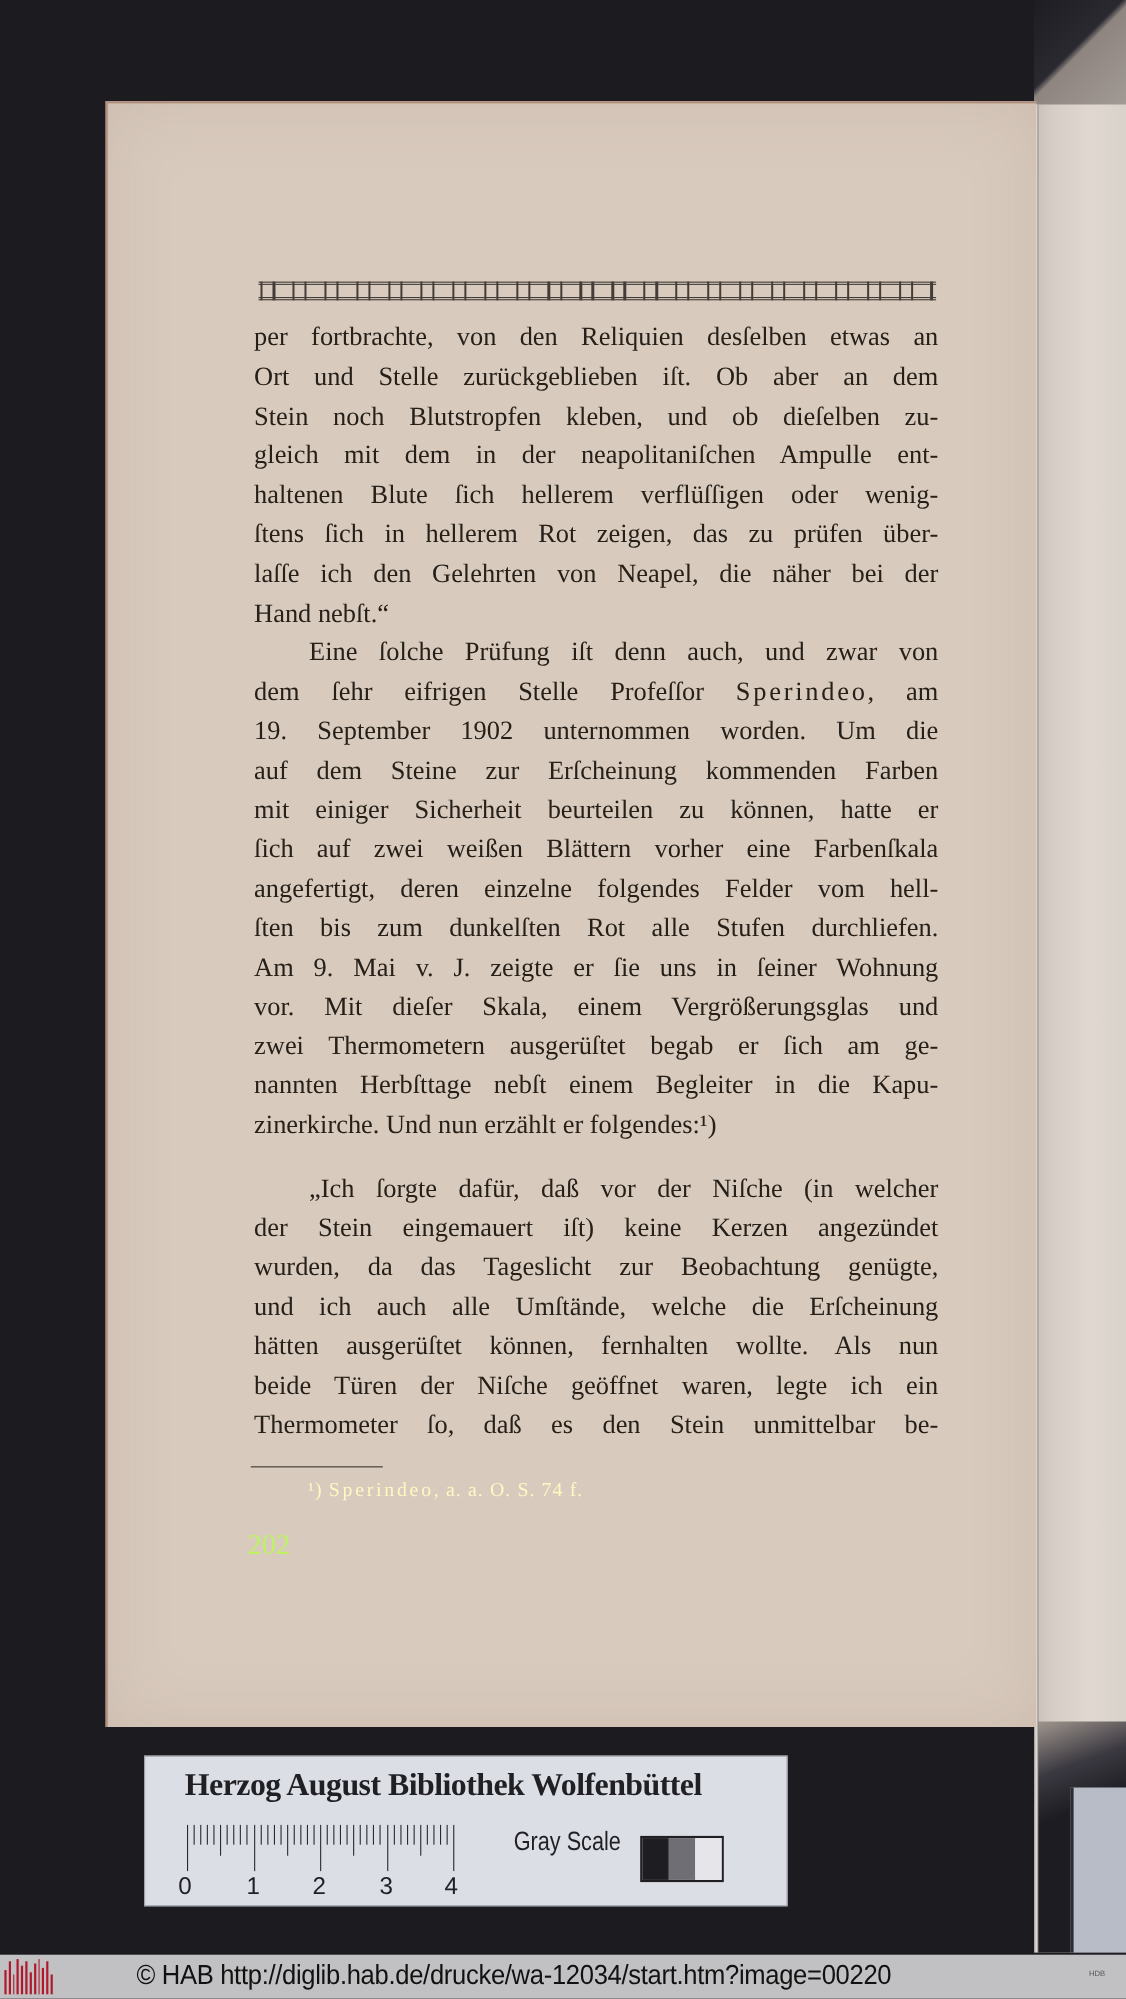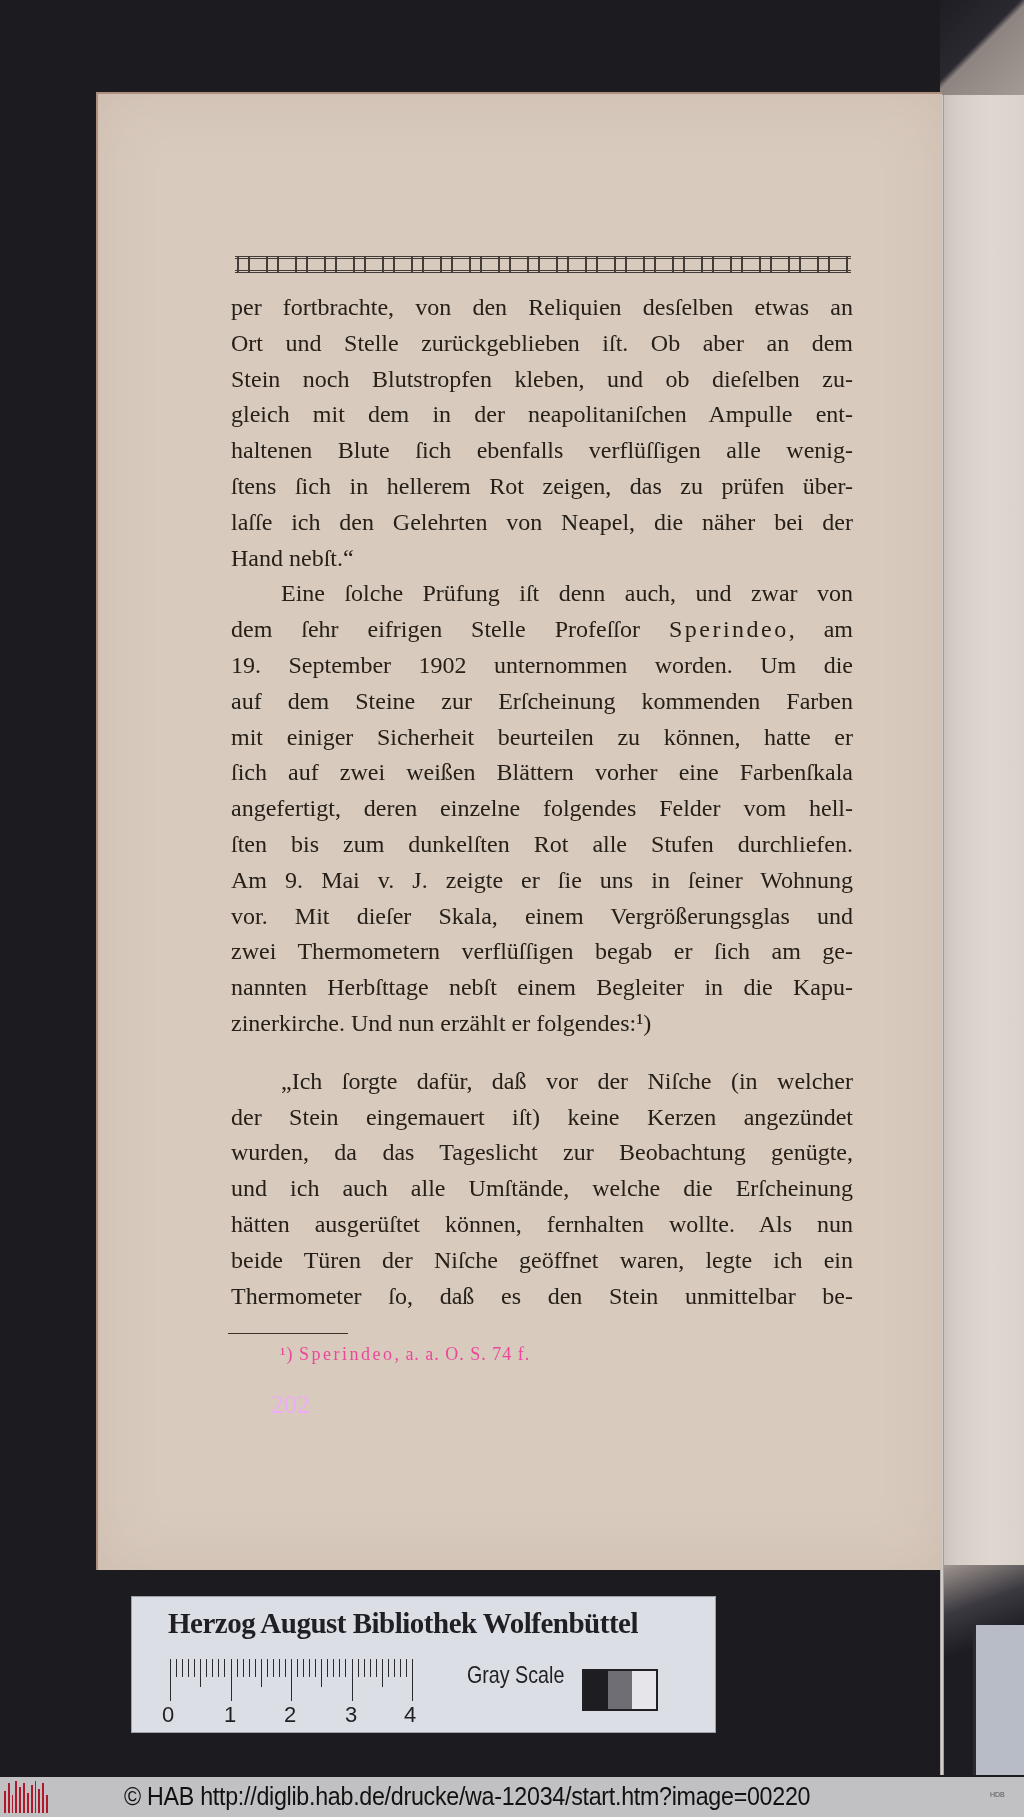--- a/index.html
+++ b/index.html
@@ -61,25 +61,25 @@
     .line.last { text-align-last: left; }
     .line.indent { padding-left: 50px; }
     .gap { height: 22px; }
     .spaced { letter-spacing: 2.5px; }
     .footnote-rule {
       position: absolute; left: 228px; top: 1333px; width: 120px; height: 1px;
       background: #3a322c;
     }
     .footnote {
       position: absolute; left: 280px; top: 1344px;
-      font-size: 18px; color: #ec4899; letter-spacing: 1px;
+      font-size: 18px; color: #fef9c3; letter-spacing: 1px;
     }
     .page-number {
       position: absolute; left: 225px; top: 1390px;
-      font-size: 26px; color: #f0abfc; margin-left: 46px;
+      font-size: 26px; color: #bef264;
     }
     
     .scale-card {
       position: absolute; left: 131px; top: 1596px; width: 585px; height: 137px;
       background: #dcdee5;
       border: 1px solid #9ea0a8;
     }
     .scale-title {
       position: absolute; left: 36px; top: 10px;
       font-family: "Liberation Serif", serif; font-weight: bold;
@@ -137,35 +137,35 @@
 
 <div class="page"></div>
 
 <div class="ornament"></div>
 
 <div class="text-block">
   <span class="line">per fortbrachte, von den Reliquien desſelben etwas an</span>
   <span class="line">Ort und Stelle zurückgeblieben iſt.  Ob aber an dem</span>
   <span class="line">Stein noch Blutstropfen kleben, und ob dieſelben zu-</span>
   <span class="line">gleich mit dem in der neapolitaniſchen Ampulle ent-</span>
-  <span class="line">haltenen Blute ſich ebenfalls verflüſſigen alle wenig-</span>
+  <span class="line">haltenen Blute ſich hellerem verflüſſigen oder wenig-</span>
   <span class="line">ſtens ſich in hellerem Rot zeigen, das zu prüfen über-</span>
   <span class="line">laſſe ich den Gelehrten von Neapel, die näher bei der</span>
   <span class="line last">Hand nebſt.“</span>
   <span class="line indent">Eine ſolche Prüfung iſt denn auch, und zwar von</span>
   <span class="line"><span>dem ſehr eifrigen Stelle Profeſſor </span><span class="spaced">Sperindeo</span><span>, am</span></span>
   <span class="line">19. September 1902 unternommen worden.  Um die</span>
   <span class="line">auf dem Steine zur Erſcheinung kommenden Farben</span>
   <span class="line">mit einiger Sicherheit beurteilen zu können, hatte er</span>
   <span class="line">ſich auf zwei weißen Blättern vorher eine Farbenſkala</span>
   <span class="line">angefertigt, deren einzelne folgendes Felder vom hell-</span>
   <span class="line">ſten bis zum dunkelſten Rot alle Stufen durchliefen.</span>
   <span class="line">Am 9. Mai v. J. zeigte er ſie uns in ſeiner Wohnung</span>
   <span class="line">vor.  Mit dieſer Skala, einem Vergrößerungsglas und</span>
-  <span class="line">zwei Thermometern verflüſſigen begab er ſich am ge-</span>
+  <span class="line">zwei Thermometern ausgerüſtet begab er ſich am ge-</span>
   <span class="line">nannten Herbſttage nebſt einem Begleiter in die Kapu-</span>
   <span class="line last">zinerkirche.  Und nun erzählt er folgendes:¹)</span>
   <div class="gap"></div>
   <span class="line indent">„Ich ſorgte dafür, daß vor der Niſche (in welcher</span>
   <span class="line">der Stein eingemauert iſt) keine Kerzen angezündet</span>
   <span class="line">wurden, da das Tageslicht zur Beobachtung genügte,</span>
   <span class="line">und ich auch alle Umſtände, welche die Erſcheinung</span>
   <span class="line">hätten ausgerüſtet können, fernhalten wollte.  Als nun</span>
   <span class="line">beide Türen der Niſche geöffnet waren, legte ich ein</span>
   <span class="line">Thermometer ſo, daß es den Stein unmittelbar be-</span>

